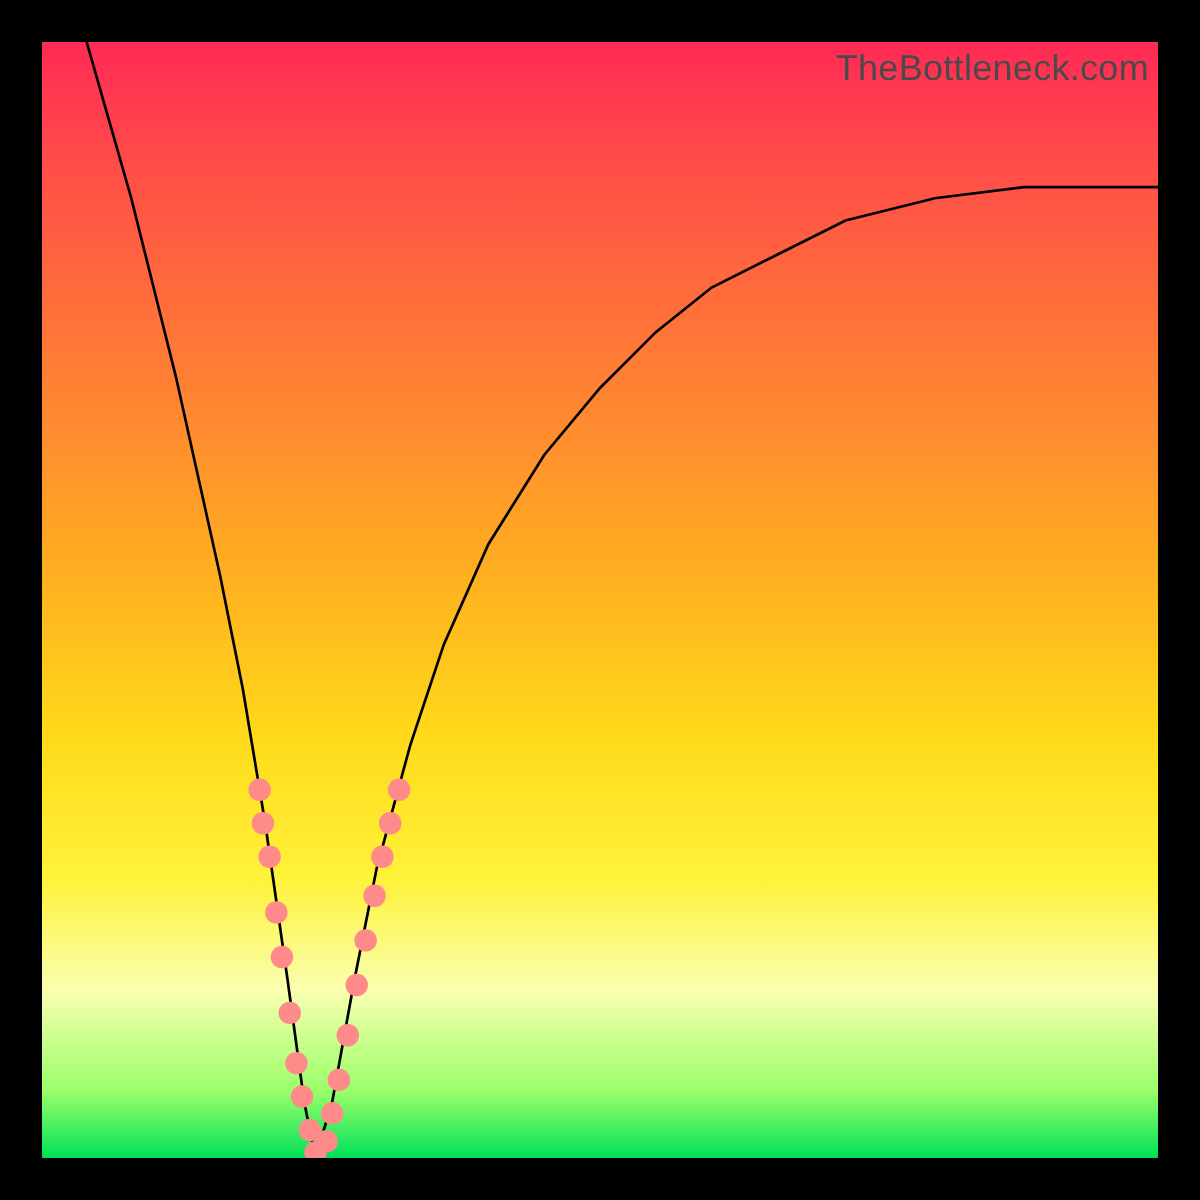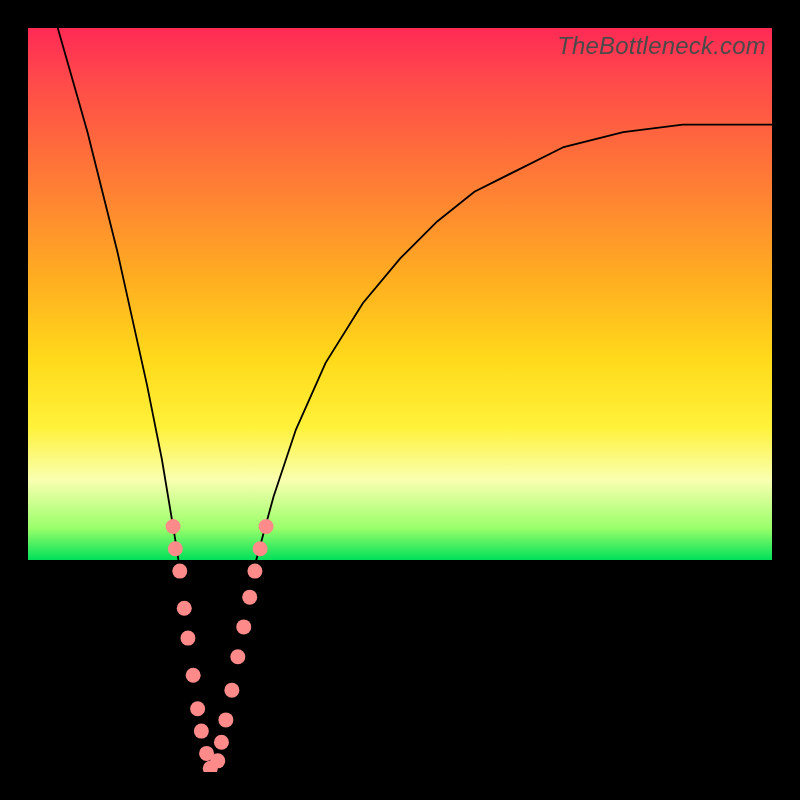--- a/index.html
+++ b/index.html
@@ -14,35 +14,34 @@
     width: 800px;
     height: 800px;
     background: #000;
     position: relative;
   }
   .plot {
     position: absolute;
     left: 28px;
     top: 28px;
     width: 744px;
-    height: 532px;
+    height: 744px;
     background: linear-gradient(
       to bottom,
       #ff2a55 0%,
       #ff4a4a 10%,
       #ff6a3c 22%,
       #ff8a30 34%,
       #ffb020 48%,
       #ffd91a 62%,
       #fff23a 75%,
       #f9ffb0 85%,
       #9aff6a 94%,
       #00e05a 100%
     );
-    font-style: italic;
   }
   .watermark {
     position: absolute;
     top: 4px;
     right: 6px;
     color: #4a4a4a;
     font-size: 24px;
     font-weight: 400;
     letter-spacing: 0.2px;
     user-select: none;

